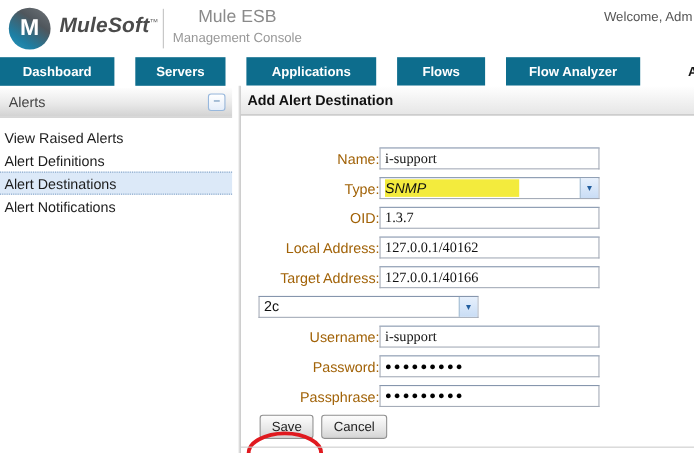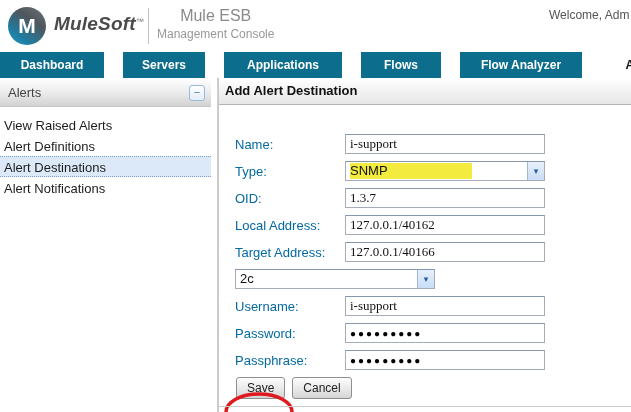--- a/index.html
+++ b/index.html
@@ -59,32 +59,32 @@
 
   
   .main-panel { position:absolute; left:218px; top:78px; right:0; bottom:0; border-left:1px solid #c9c9c9; background:#fff; }
   .main-header {
     height:27px; line-height:26px; padding-left:6px;
     background:linear-gradient(#ffffff,#f1f1f1 55%,#e6e6e6); border-bottom:1px solid #b3b3b3;
     font-size:13px; font-weight:bold; color:#111;
   }
   .form-body { position:relative; padding:29px 0 0 16px; }
   .form-row { display:flex; align-items:center; height:20px; margin-bottom:7px; }
-  .flabel { width:110px; font-size:13px; color:#0369a1; }
+  .flabel { width:110px; font-size:13px; color:#a16207;text-align:right; }
   .finput {
     width:200px; height:20px; border:1px solid #a5acb8; border-top-color:#8696ad;
     font-family:Liberation Serif, serif; font-size:13px; color:#111; padding:0 4px; background:#fff;
   }
   .finput.pw { font-size:10px; letter-spacing:2px; color:#000; }
   .combo {
     width:200px; height:20px; border:1px solid #a5acb8; border-top-color:#8696ad;
     background:#fff; display:flex; align-items:center; cursor:pointer;
   }
   .combo-val { flex:1; font-size:13px; color:#111; padding-left:4px; line-height:16px; }
-  .combo-val .hl { display:inline-block; width:122px; background:#f3eb3d; }
+  .combo-val .hl { display:inline-block; width:122px; background:#f3eb3d;font-style:italic; }
   .combo-trigger {
     width:17px; height:18px; border-left:1px solid #9db8d2;
     background:linear-gradient(#e7f0fc,#c9ddf5); color:#235e9e; font-size:9px;
     display:flex; align-items:center; justify-content:center; cursor:pointer;
   }
   .btn-row { display:flex; margin-top:5px; margin-left:1px; }
   .btn {
     height:22px; padding:0 10px; margin-right:7px; border:1px solid #8f8f8f; border-radius:3px;
     background:linear-gradient(#fdfdfd,#e7e7e7 60%,#d4d4d4); font-family:"Liberation Sans",sans-serif;
     font-size:12px; color:#222; cursor:pointer;

